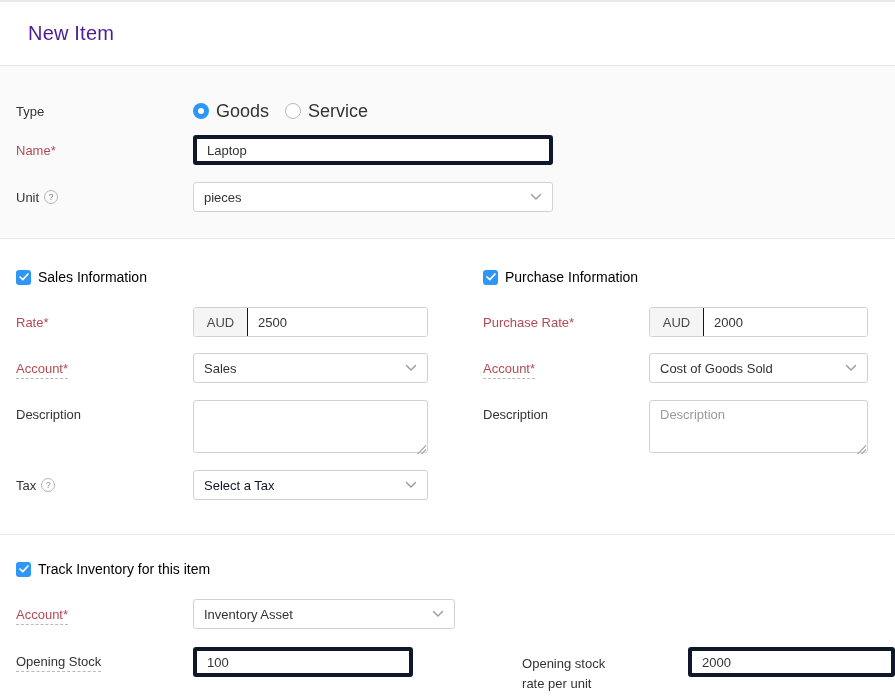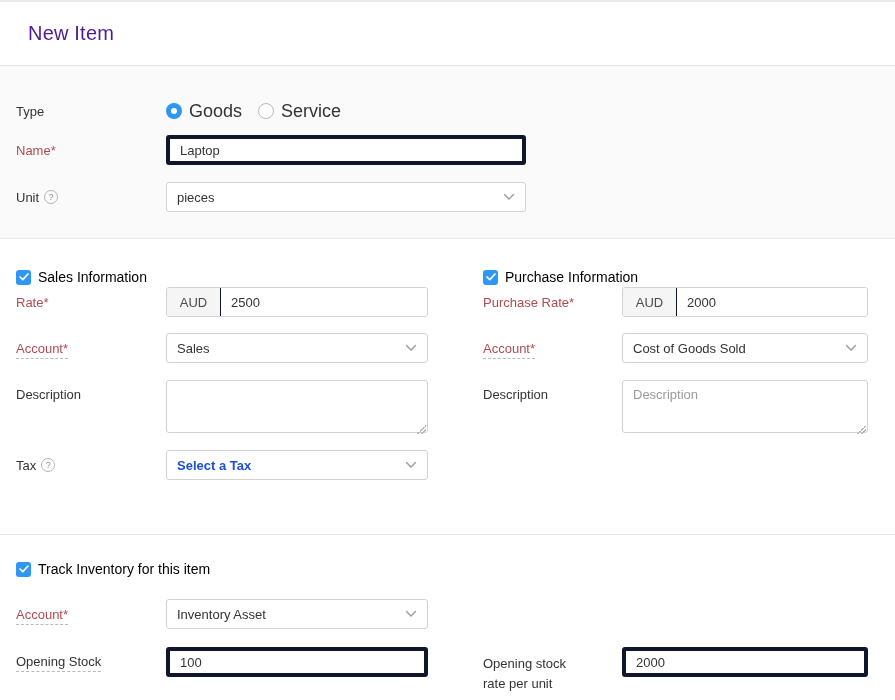--- a/index.html
+++ b/index.html
@@ -28,21 +28,21 @@
     background: #ffffff;
   }
   .header h1 {
     font-size: 20px;
     font-weight: 400;
     color: #4c1d95;
     letter-spacing: 0.2px;
   }
 
   
-  .row { display: flex; align-items: center; }
+  .row { display: flex; align-items: center; gap: 27px; }
   .label-col { width: 150px; flex: none; color: #333; }
   .label-col-r { width: 139px; flex: none; color: #333; }
   .req { color: #b04b51; }
   .dashed { border-bottom: 1px dashed #b9b9b9; padding-bottom: 2px; }
 
   .tbox {
     height: 30px;
     border: 4px solid #0f172a;
     border-radius: 3px;
     background: #ffffff;
@@ -59,21 +59,21 @@
     border: 1px solid #d2d2d2;
     border-radius: 3px;
     background: #fff;
     display: flex;
     align-items: center;
     justify-content: space-between;
     padding: 0 10px;
     cursor: pointer;
   }
   .select .sel-text { color: #333; }
-  .select .sel-text.placeholder { color: #1d4ed8; font-weight: bold; }
+  .select .sel-text.placeholder { color: #0f172a; }
 
   .chevron { display: flex; align-items: center; }
 
   .prefix-group {
     display: flex;
     border: 1px solid #d2d2d2;
     border-radius: 3px;
     overflow: hidden;
     height: 30px;
     background: #fff;
@@ -178,21 +178,21 @@
   
   .section-sp {
     display: flex;
     padding: 28px 0 0 16px;
     background: #fff;
     height: 295px;
   }
   .col-left { width: 412px; flex: none; }
   .col-gap { width: 55px; flex: none; }
   .col-right { width: 385px; flex: none; }
-  .sp-head { height: 20px; }
+  .sp-head { height: 20px; margin-bottom: 20px; }
   .sp-row { margin-bottom: 16px; justify-content: flex-end; }
   .sp-row2 { margin-bottom: 17px; }
   .sp-desc { margin-bottom: 14px; align-items: flex-start; }
   .sp-desc .label-col, .sp-desc .label-col-r { padding-top: 7px; }
   .fleft { width: 262px; }
   .fright { width: 246px; }
 
   
   .section-inv {
     border-top: 1px solid #e6e6e6;

